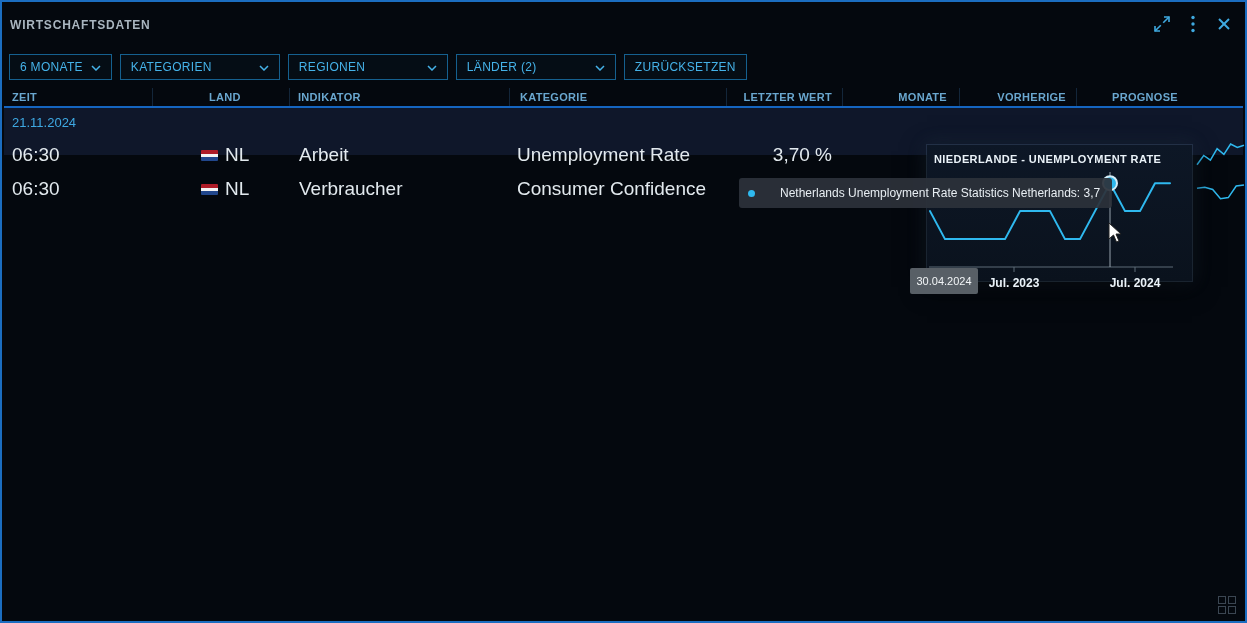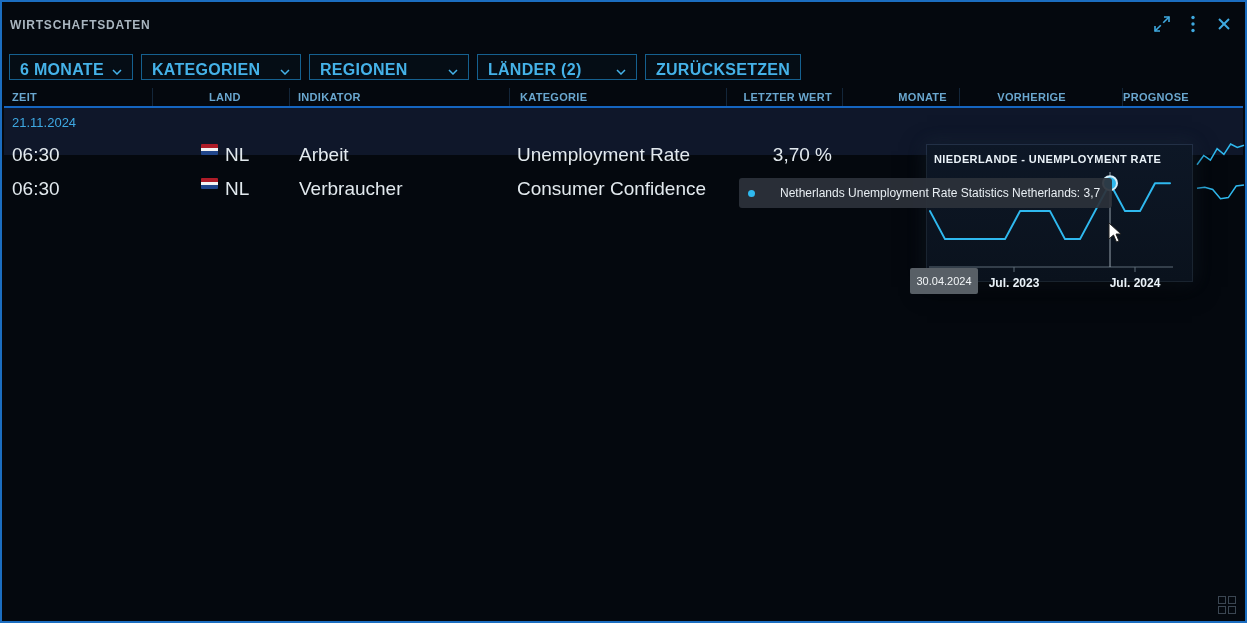--- a/index.html
+++ b/index.html
@@ -15,49 +15,49 @@
   
   .titlebar { position:absolute; top:0; left:0; right:0; height:46px; }
   .title { position:absolute; left:8px; top:16px; font-size:12px; font-weight:bold;
            letter-spacing:.8px; color:#a9b5bf; }
   .tb-icons { position:absolute; right:10px; top:11px; display:flex; gap:9px; align-items:center; }
   .tb-icons .icn { width:22px; height:22px; display:flex; align-items:center; justify-content:center; cursor:pointer; }
 
   
   .filterbar { position:absolute; top:52px; left:7px; display:flex; gap:8px; }
   .fbtn { height:26px; border:1px solid #15608f; color:#45b2e8; background:#050d15;
-          font-size:16px; font-weight:bold; letter-spacing:.3px; display:flex;
-          align-items:flex-end; padding:0 10px; gap:8px; cursor:pointer; white-space:nowrap; }
+          font-size:12px; font-weight:normal; letter-spacing:.3px; display:flex;
+          align-items:center; padding:0 10px; gap:8px; cursor:pointer; white-space:nowrap; }
   .fbtn.dd160 { width:160px; justify-content:space-between; }
 
   
   .grid-cols { display:grid; grid-template-columns:148px 137px 220px 217px 116px 117px 117px 118px 1fr; }
   .thead { position:absolute; top:86px; left:2px; right:2px; height:20px;
            border-bottom:2px solid #1565c0; }
   .th { font-size:11px; font-weight:bold; color:#6aa7cf; letter-spacing:.3px;
         line-height:18px; border-left:1px solid #13263a; overflow:hidden; cursor:pointer; }
   .th.first { border-left:none; padding-left:8px; }
   .th.land { padding-left:56px; }
   .th.pl10 { padding-left:10px; }
   .th.pl8 { padding-left:8px; }
   .th.ar10 { text-align:right; padding-right:10px; }
   .th.ar12 { text-align:right; padding-right:12px; }
-  .th.ar16 { text-align:left; padding-right:16px;margin-left:46px; }
+  .th.ar16 { text-align:right; padding-right:16px; }
   .th.spark { border-left:none; }
 
   .daterow { position:absolute; top:106px; left:2px; right:2px; height:47px;
              background:#0f172a; color:#3ea8e2; font-size:13px; line-height:29px;
              padding-left:8px; }
 
   .trow { position:absolute; left:2px; right:2px; height:34px; align-items:center;
           color:#e2e9ee; font-size:19px; cursor:pointer; }
   .trow.r1 { top:136px; }
   .trow.r2 { top:170px; }
   .td.time { padding-left:8px; }
-  .td.land { padding-left:49px; display:flex; }
+  .td.land { padding-left:49px; display:flex; align-items:center; }
   .td.cat { padding-left:10px; }
   .td.ind { padding-left:8px; }
   .td.val { text-align:right; padding-right:10px; }
   .flag { display:inline-block; width:17px; height:11px; margin-right:7px;
           background:linear-gradient(180deg,#ae1c28 0 33.3%,#f4f4f4 33.3% 66.6%,#21468b 66.6% 100%);
           border-radius:1px; flex:0 0 auto; }
   .spark-svg { display:block; }
 
   
   .chart-panel { position:absolute; left:925px; top:143px; width:265px; height:136px;

